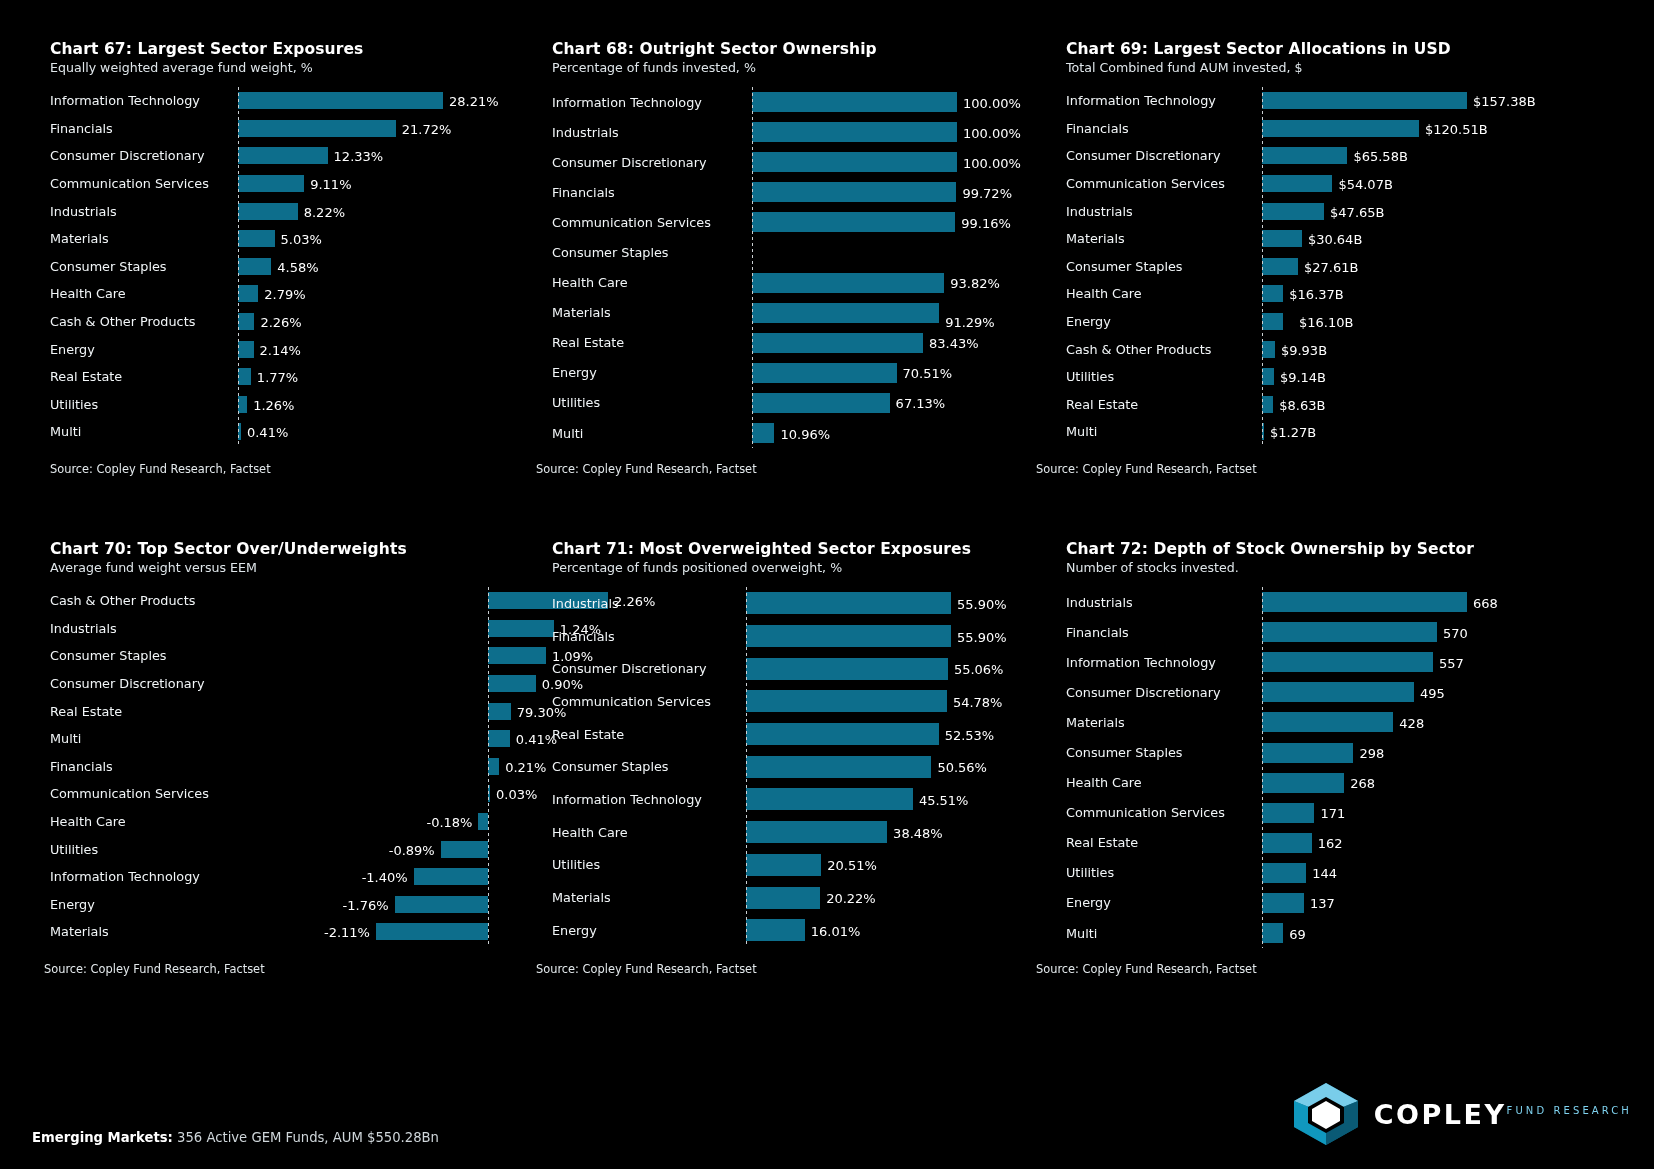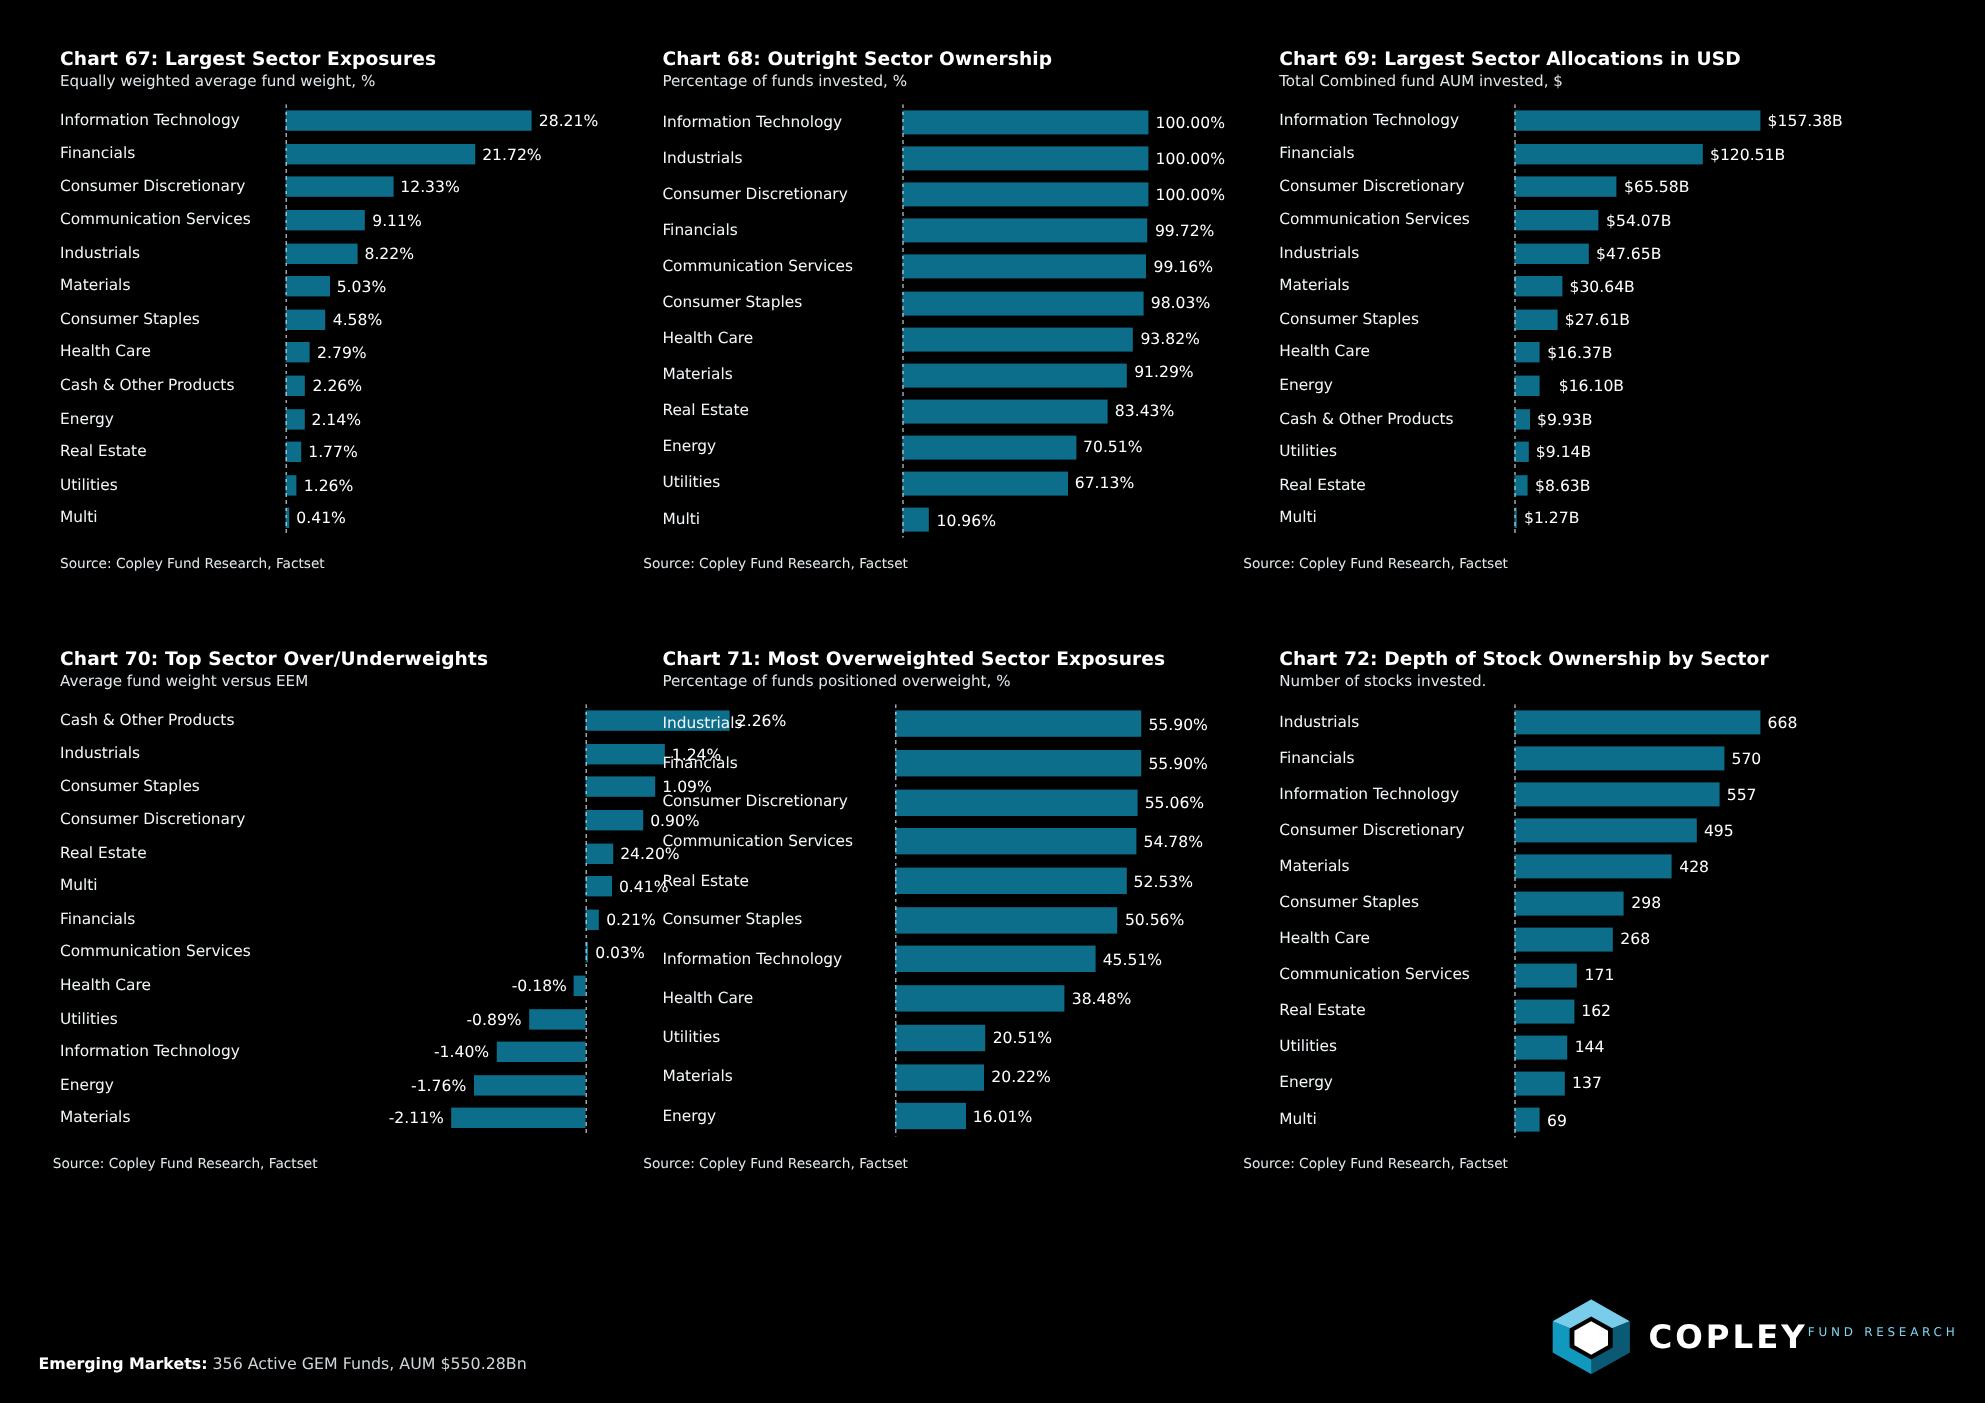--- a/index.html
+++ b/index.html
@@ -200,37 +200,33 @@
         </div>
         <div class="row" style="height: 30.1px;">
           <div class="lbl" style="width: 200px;">Communication Services</div>
           <div class="plot" style="height: 30.1px;">
             <div class="bar" style="height: 20px; top: 5.05px; left: 0px; width: 203.278px;"></div>
             <div class="val" style="top: 9.55px; left: 209.278px;">99.16%</div>
           </div>
         </div>
         <div class="row" style="height: 30.1px;">
           <div class="lbl" style="width: 200px;">Consumer Staples</div>
-          <div class="plot" style="height: 30.1px;">
-            <div class="bar" style="height: 20px; top: 5.05px; left: 0px; width: 200.962px;"></div>
-            <div class="val" style="top: 9.55px; left: 206.962px;">98.03%</div>
-          </div>
         </div>
         <div class="row" style="height: 30.1px;">
           <div class="lbl" style="width: 200px;">Health Care</div>
           <div class="plot" style="height: 30.1px;">
             <div class="bar" style="height: 20px; top: 5.05px; left: 0px; width: 192.331px;"></div>
             <div class="val" style="top: 9.55px; left: 198.331px;">93.82%</div>
           </div>
         </div>
         <div class="row" style="height: 30.1px;">
           <div class="lbl" style="width: 200px;">Materials</div>
           <div class="plot" style="height: 30.1px;">
             <div class="bar" style="height: 20px; top: 5.05px; left: 0px; width: 187.144px;"></div>
-            <div class="val" style="top: 6px; left: 193.144px;">91.29%</div>
+            <div class="val" style="top: 18px; left: 193.144px;">91.29%</div>
           </div>
         </div>
         <div class="row" style="height: 30.1px;">
           <div class="lbl" style="width: 200px;">Real Estate</div>
           <div class="plot" style="height: 30.1px;">
             <div class="bar" style="height: 20px; top: 5.05px; left: 0px; width: 171.031px;"></div>
             <div class="val" style="top: 9.55px; left: 177.031px;">83.43%</div>
           </div>
         </div>
         <div class="row" style="height: 30.1px;">
@@ -388,21 +384,21 @@
           <div class="lbl" style="width: 318px;">Consumer Discretionary</div>
           <div class="plot" style="height: 27.6px;">
             <div class="bar" style="height: 17px; top: 5.3px; left: 120px; width: 47.7876px;"></div>
             <div class="val" style="top: 8.3px; left: 173.788px;">0.90%</div>
           </div>
         </div>
         <div class="row" style="height: 27.6px;">
           <div class="lbl" style="width: 318px;">Real Estate</div>
           <div class="plot" style="height: 27.6px;">
             <div class="bar" style="height: 17px; top: 5.3px; left: 120px; width: 22.8319px;"></div>
-            <div class="val" style="top: 8.3px; left: 148.832px;">24.20%</div>
+            <div class="val" style="top: 8.3px; left: 148.832px;">79.30%</div>
           </div>
         </div>
         <div class="row" style="height: 27.6px;">
           <div class="lbl" style="width: 318px;">Multi</div>
           <div class="plot" style="height: 27.6px;">
             <div class="bar" style="height: 17px; top: 5.3px; left: 120px; width: 21.7699px;"></div>
             <div class="val" style="top: 8.3px; left: 147.77px;">0.41%</div>
           </div>
         </div>
         <div class="row" style="height: 27.6px;">

